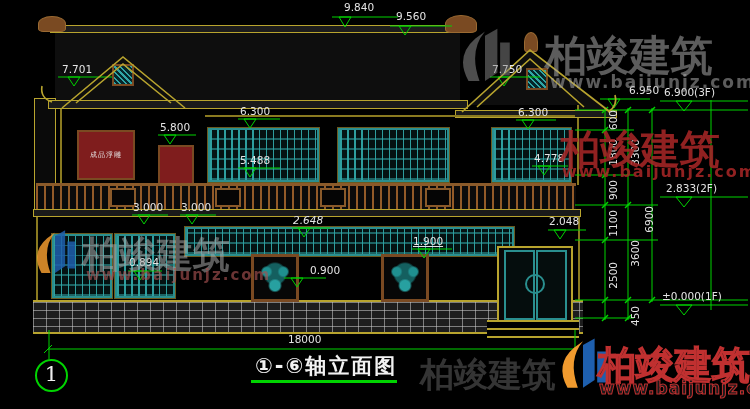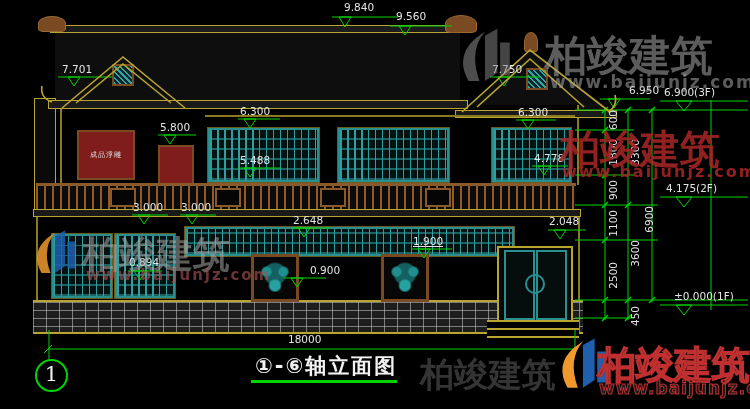--- a/index.html
+++ b/index.html
@@ -196,29 +196,29 @@
       <span class="dim" style="left: 396px; top: 11px;">9.560</span>
       <span class="dim" style="left: 62px; top: 64px;">7.701</span>
       <span class="dim" style="left: 492px; top: 64px;">7.750</span>
       <span class="dim" style="left: 602px; top: 85px; margin-left: 27px;">6.950</span>
       <span class="dim" style="left: 664px; top: 87px;">6.900(3F)</span>
       <span class="dim" style="left: 240px; top: 106px;">6.300</span>
       <span class="dim" style="left: 518px; top: 107px;">6.300</span>
       <span class="dim" style="left: 160px; top: 122px;">5.800</span>
       <span class="dim" style="left: 240px; top: 155px;">5.488</span>
       <span class="dim" style="left: 534px; top: 153px;">4.778</span>
-      <span class="dim" style="left: 666px; top: 183px;">4.175(2F)</span>
+      <span class="dim" style="left: 666px; top: 183px;">2.833(2F)</span>
       <span class="dim" style="left: 133px; top: 202px;">3.000</span>
       <span class="dim" style="left: 181px; top: 202px;">3.000</span>
-      <span class="dim" style="left: 293px; top: 215px;">2.648</span>
+      <span class="dim" style="left: 293px; top: 215px; font-style: italic;">2.648</span>
       <span class="dim" style="left: 549px; top: 216px;">2.048</span>
       <span class="dim" style="left: 413px; top: 236px; text-decoration: underline;">1.900</span>
       <span class="dim" style="left: 129px; top: 257px;">0.894</span>
       <span class="dim" style="left: 310px; top: 265px;">0.900</span>
-      <span class="dim" style="left: 662px; top: 291px; margin-left: 12px;">±0.000(1F)</span>
+      <span class="dim" style="left: 662px; top: 291px;">±0.000(1F)</span>
       <span class="dim" style="left: 288px; top: 334px;">18000</span>
       <span class="dim rot" style="left: 608px; top: 110px;">600</span>
       <span class="dim rot" style="left: 608px; top: 139px;">1800</span>
       <span class="dim rot" style="left: 630px; top: 139px;">3300</span>
       <span class="dim rot" style="left: 608px; top: 180px;">900</span>
       <span class="dim rot" style="left: 608px; top: 210px;">1100</span>
       <span class="dim rot" style="left: 644px; top: 206px;">6900</span>
       <span class="dim rot" style="left: 630px; top: 240px;">3600</span>
       <span class="dim rot" style="left: 608px; top: 262px;">2500</span>
       <span class="dim rot" style="left: 630px; top: 306px;">450</span>

